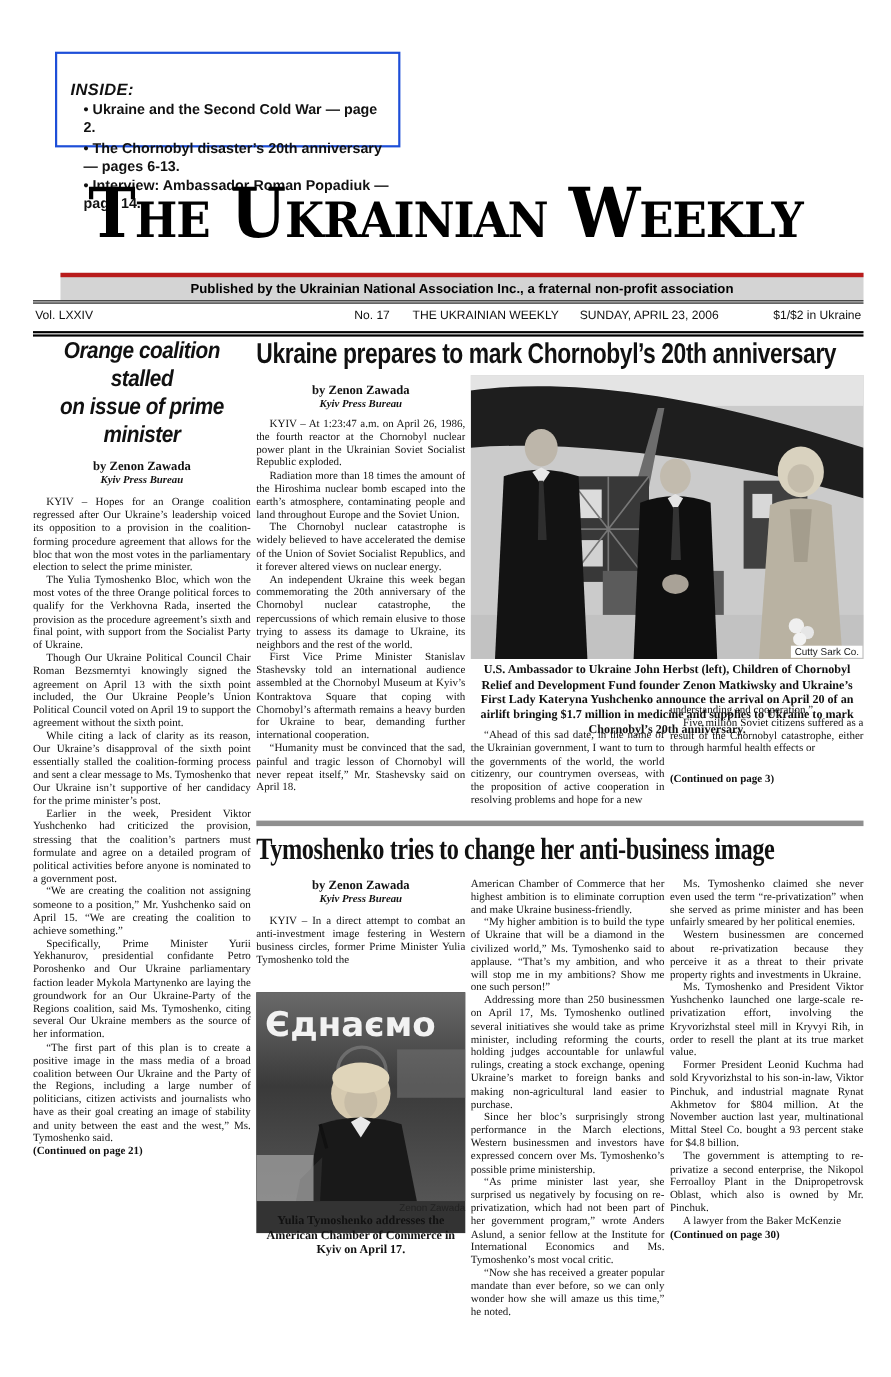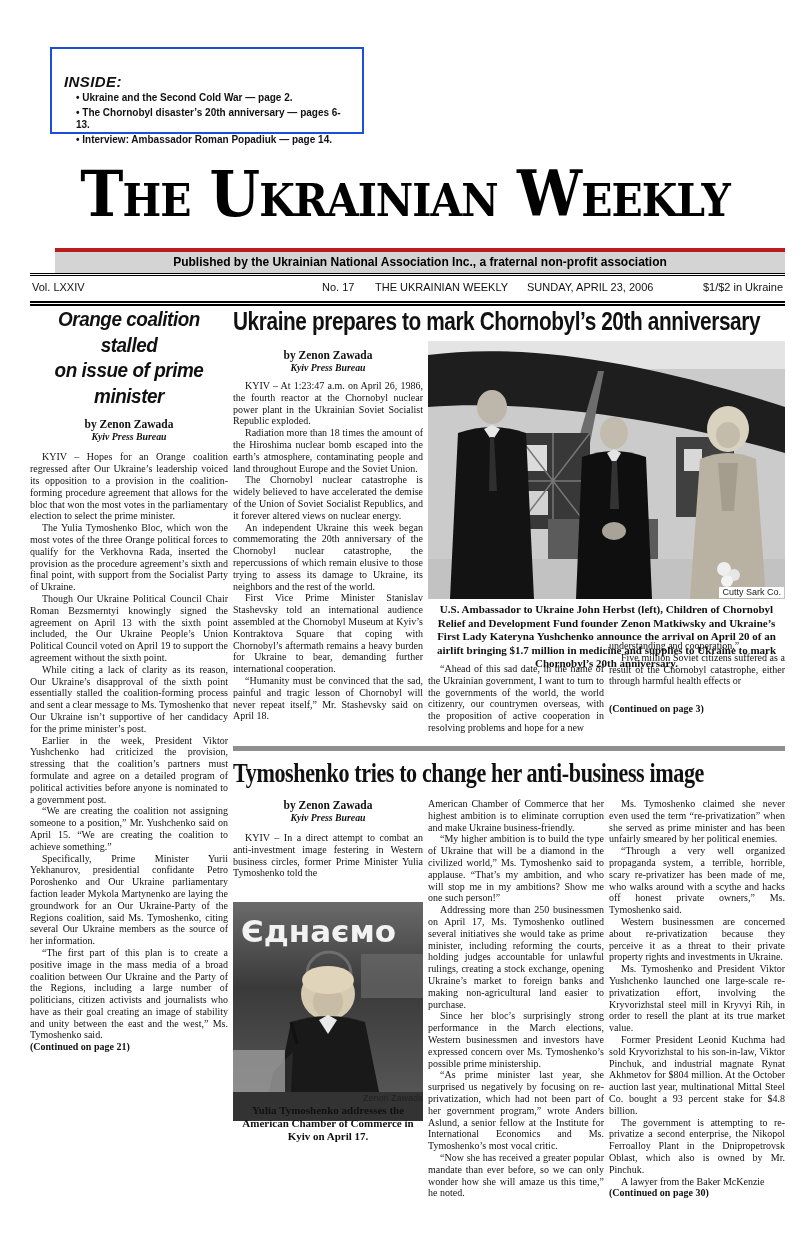--- a/index.html
+++ b/index.html
@@ -10,21 +10,21 @@
   }
 
   
   .inside-box {
     position:absolute; left:50px; top:47px; width:314px; height:87px;
     border:2px solid #1d4ed8; box-sizing:border-box;
     padding:24px 8px 4px 12px; background:#fff;
     font-family:"Liberation Sans", sans-serif;
   }
   .inside-title { font-style:italic; font-weight:bold; font-size:15px; letter-spacing:0.4px; }
-  .inside-item { font-size:10px; font-weight:bold; margin:2px 0 0 12px; line-height:1.25; }
+  .inside-item { font-size:13px; font-weight:bold; margin:2px 0 0 12px; line-height:1.25; }
   .inside-item::before { content:"• "; }
 
   
   .masthead-title {
     position:absolute; left:0; top:148px; width:810px; text-align:center;
     font-family:"DejaVu Serif", serif; font-variant:small-caps; font-weight:bold;
     font-size:58px; line-height:92px; letter-spacing:-1px; color:#000;
     transform:scaleY(1.08); transform-origin:50% 50%;
   }
   .pub-bar {
@@ -259,22 +259,21 @@
     <p class="noindent">American Chamber of Commerce that her highest ambition is to eliminate corruption and make Ukraine business-friendly.</p>
     <p>“My higher ambition is to build the type of Ukraine that will be a diamond in the civilized world,” Ms. Tymoshenko said to applause. “That’s my ambition, and who will stop me in my ambitions? Show me one such person!”</p>
     <p>Addressing more than 250 businessmen on April 17, Ms. Tymoshenko outlined several initiatives she would take as prime minister, including reforming the courts, holding judges accountable for unlawful rulings, creating a stock exchange, opening Ukraine’s market to foreign banks and making non-agricultural land easier to purchase.</p>
     <p>Since her bloc’s surprisingly strong performance in the March elections, Western businessmen and investors have expressed concern over Ms. Tymoshenko’s possible prime ministership.</p>
     <p>“As prime minister last year, she surprised us negatively by focusing on re-privatization, which had not been part of her government program,” wrote Anders Aslund, a senior fellow at the Institute for International Economics and Ms. Tymoshenko’s most vocal critic.</p>
     <p>“Now she has received a greater popular mandate than ever before, so we can only wonder how she will amaze us this time,” he noted.</p>
   </div>
 
   <div class="tymo-col3 body-text">
     <p>Ms. Tymoshenko claimed she never even used the term “re-privatization” when she served as prime minister and has been unfairly smeared by her political enemies.</p>
-    <p>“Through a very well organized propaganda system, a terrible, horrible, scary re-privatizer has been made of me, who walks around with a scythe and hacks off honest private owners,” Ms. Tymoshenko said.</p>
     <p>Western businessmen are concerned about re-privatization because they perceive it as a threat to their private property rights and investments in Ukraine.</p>
     <p>Ms. Tymoshenko and President Viktor Yushchenko launched one large-scale re-privatization effort, involving the Kryvorizhstal steel mill in Kryvyi Rih, in order to resell the plant at its true market value.</p>
-    <p>Former President Leonid Kuchma had sold Kryvorizhstal to his son-in-law, Viktor Pinchuk, and industrial magnate Rynat Akhmetov for $804 million. At the October auction last year, multinational Mittal Steel Co. bought a 93 percent stake for $4.8 billion.</p>
+    <p>Former President Leonid Kuchma had sold Kryvorizhstal to his son-in-law, Viktor Pinchuk, and industrial magnate Rynat Akhmetov for $804 million. At the November auction last year, multinational Mittal Steel Co. bought a 93 percent stake for $4.8 billion.</p>
     <p>The government is attempting to re-privatize a second enterprise, the Nikopol Ferroalloy Plant in the Dnipropetrovsk Oblast, which also is owned by Mr. Pinchuk.</p>
     <p>A lawyer from the Baker McKenzie</p>
     <p class="continued-line">(Continued on page 30)</p>
   </div>
 
 </div>
 
 </body></html>

